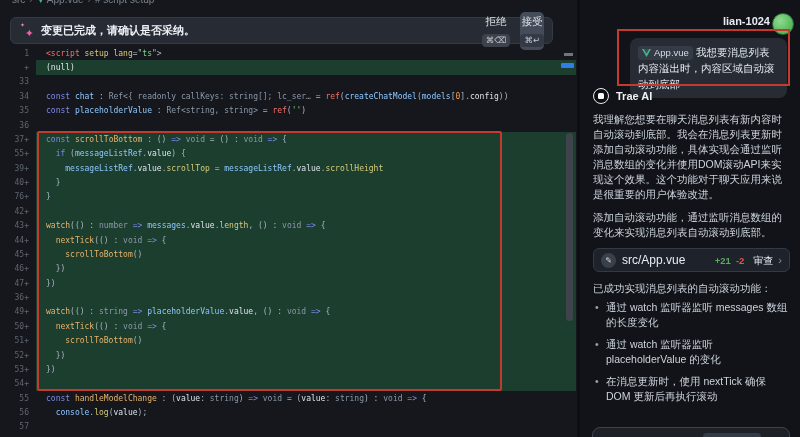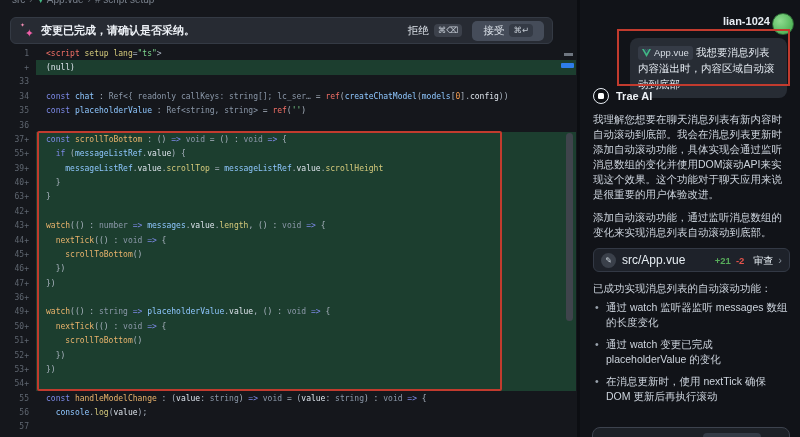--- a/index.html
+++ b/index.html
@@ -13,24 +13,24 @@
   .bc-sep { color:#596069; margin:0 4px; }
   .bc-vue { color:#42b883; font-size:8px; }
 
   .banner { position:absolute; left:10px; top:17px; width:543px; height:27px; background:#272b33;
             border:1px solid #343a44; border-radius:6px; display:flex; align-items:center; padding:0 8px; }
   .spark { position:relative; width:16px; height:16px; margin-right:6px; flex:none; }
   .spark .s1 { position:absolute; right:1px; bottom:0; color:#ee5fa7; font-size:11px; line-height:11px; }
   .spark .s2 { position:absolute; left:1px; top:-1px; color:#f48fb6; font-size:6px; line-height:6px; }
   .banner-msg { font-size:11px; font-weight:bold; color:#eef2f7; }
   .banner-actions { margin-left:auto; display:flex; align-items:center; gap:10px; }
-  .act-group { display:flex; align-items:center; gap:5px; cursor:pointer; }
+  .act-group { display:flex; align-items:center; gap:5px; cursor:pointer;flex-direction:column; }
   .act-label { font-size:10.5px; color:#dde3ea; }
   .kbd { background:#3c414b; border-radius:4px; padding:1px 4px; font-size:8.5px; color:#c3cad3; line-height:11px; }
-  .accept-group { background:#454c59; border-radius:5px; padding:3px 11px; }
+  .accept-group { background:#454c59; border-radius:5px; padding:3px 0; }
   .accept-group .kbd { background:#343a45; }
 
   .code { position:absolute; left:0; top:46px; width:577px; }
   .code-row { height:14.38px; display:flex; align-items:center; font-family:"DejaVu Sans Mono",monospace; font-size:8px; }
   .gutter { width:36px; flex:none; text-align:right; padding-right:7px; color:#5f6670; }
   .code-content { flex:1; padding-left:10px; white-space:pre; height:100%; display:flex; align-items:center; color:#c7cfd8; max-width:540px; overflow:hidden; }
   .code-row.added .code-content { background:#1c3e2f; }
   .c-k{color:#7d8ae8} .c-v{color:#8fc7ff} .c-f{color:#e8b36c} .c-t{color:#8b98a9}
   .c-o{color:#aab4c0} .c-w{color:#dde4ec} .c-p{color:#d6cb7c} .c-s{color:#7fd78f}
   .c-r{color:#f47067} .c-n{color:#f69d50} .c-a{color:#d6cb7c}
@@ -142,21 +142,21 @@
       </div>
       <div class="code-row added">
         <span class="gutter">39+</span>
         <span class="code-content"><span class="c-o">    </span><span class="c-v">messageListRef</span><span class="c-o">.</span><span class="c-w">value</span><span class="c-o">.</span><span class="c-p">scrollTop</span><span class="c-o"> = </span><span class="c-v">messageListRef</span><span class="c-o">.</span><span class="c-w">value</span><span class="c-o">.</span><span class="c-p">scrollHeight</span></span>
       </div>
       <div class="code-row added">
         <span class="gutter">40+</span>
         <span class="code-content"><span class="c-o">  }</span></span>
       </div>
       <div class="code-row added">
-        <span class="gutter">63+</span>
+        <span class="gutter">76+</span>
         <span class="code-content"><span class="c-o">}</span></span>
       </div>
       <div class="code-row added">
         <span class="gutter">42+</span>
         <span class="code-content"></span>
       </div>
       <div class="code-row added">
         <span class="gutter">43+</span>
         <span class="code-content"><span class="c-f">watch</span><span class="c-o">(() : </span><span class="c-t">number</span><span class="c-k"> =&gt;</span><span class="c-v"> messages</span><span class="c-o">.</span><span class="c-w">value</span><span class="c-o">.</span><span class="c-p">length</span><span class="c-o">, () : </span><span class="c-t">void</span><span class="c-k"> =&gt;</span><span class="c-o"> {</span></span>
       </div>
@@ -257,21 +257,21 @@
         <span class="fc-add">+21</span>
         <span class="fc-del">-2</span>
         <span class="fc-review">审查</span>
         <span class="fc-chev">›</span>
       </span>
     </div>
 
     <div class="summary-heading">已成功实现消息列表的自动滚动功能：</div>
     <ul class="bullets">
         <li>通过 watch 监听器监听 messages 数组的长度变化</li>
-        <li>通过 watch 变更已完成 placeholderValue 的变化</li>
+        <li>通过 watch 监听器监听 placeholderValue 的变化</li>
         <li>在消息更新时，使用 nextTick 确保 DOM 更新后再执行滚动</li>
       </ul>
 
   </div>
 
   <div class="chat-input">
     <span class="pill"></span>
   </div>
 </div>
 

